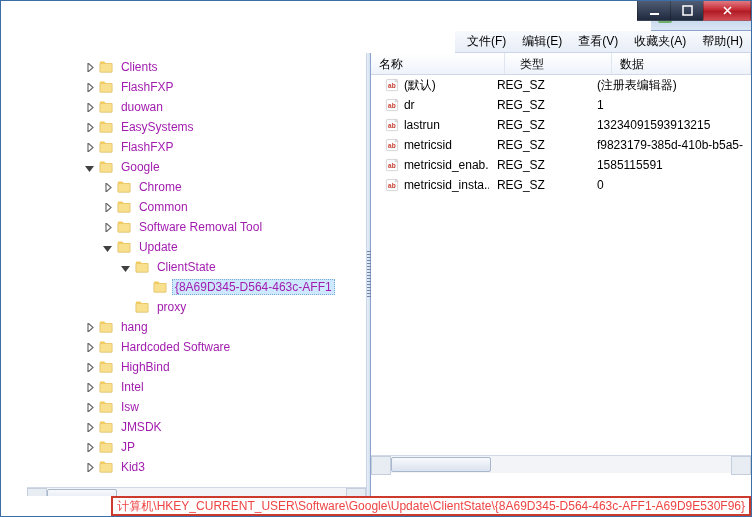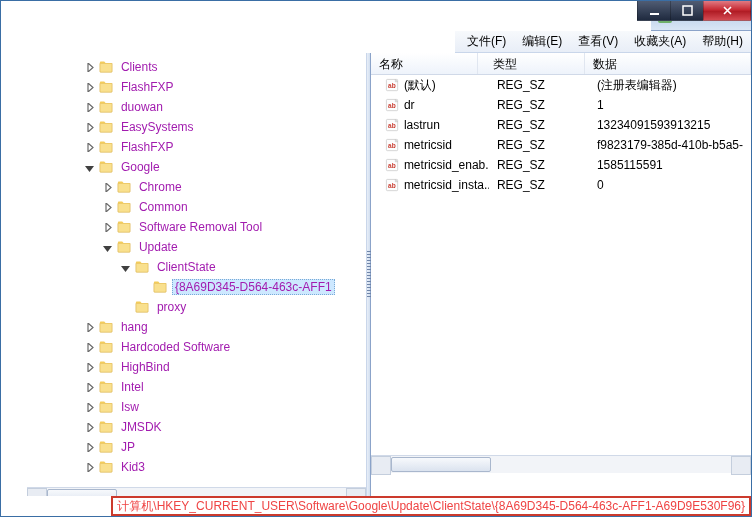--- a/index.html
+++ b/index.html
@@ -29,21 +29,21 @@
 .indent { display: inline-block; width: 18px; height: 18px; }
 .toggle { width: 13px; height: 13px; display: inline-flex; align-items: center; justify-content: center; margin-right: 2px; color: #5a5a5a; cursor: pointer; }
 .toggle svg { width: 9px; height: 9px; }
 .toggle.blank { visibility: hidden; }
 .folder { width: 16px; height: 14px; margin-right: 4px; }
 .label { color: #a21caf; padding: 1px 3px; }
 .row.selected .label { background: #cde8ff; border: 1px dotted #7aaad6; padding: 0 2px; }
 
 .list-header { display: flex; height: 22px; background: linear-gradient(to bottom,#fff,#eef3fb); border-bottom: 1px solid #d0d9e8; position: sticky; top: 0; }
 .list-header .col { padding: 3px 8px; border-right: 1px solid #e0e6f0; color: #000; }
-.col-name { width: 107px; } .col-type { width: 100px; margin-left: 7px; } .col-data { flex: 1; }
+.col-name { width: 134px; } .col-type { width: 100px; margin-left: 7px; } .col-data { flex: 1; }
 
 .list-body { }
 .li-row { display: flex; height: 20px; align-items: center; }
 .li-row .cell { padding: 1px 8px; white-space: nowrap; overflow: hidden; text-overflow: ellipsis; }
 .valicon { width: 15px; height: 15px; margin-left: 6px; margin-right: 4px; flex-shrink: 0; }
 .li-row .cname { width: 118px; display: flex; align-items: center; } 
 .li-row .ctype { width: 100px; } 
 .li-row .cdata { flex: 1; }
 
 .hscroll-dec { height: 18px; border-top: 1px solid #d0d9e8; background: #f2f4f8; position: relative; }

